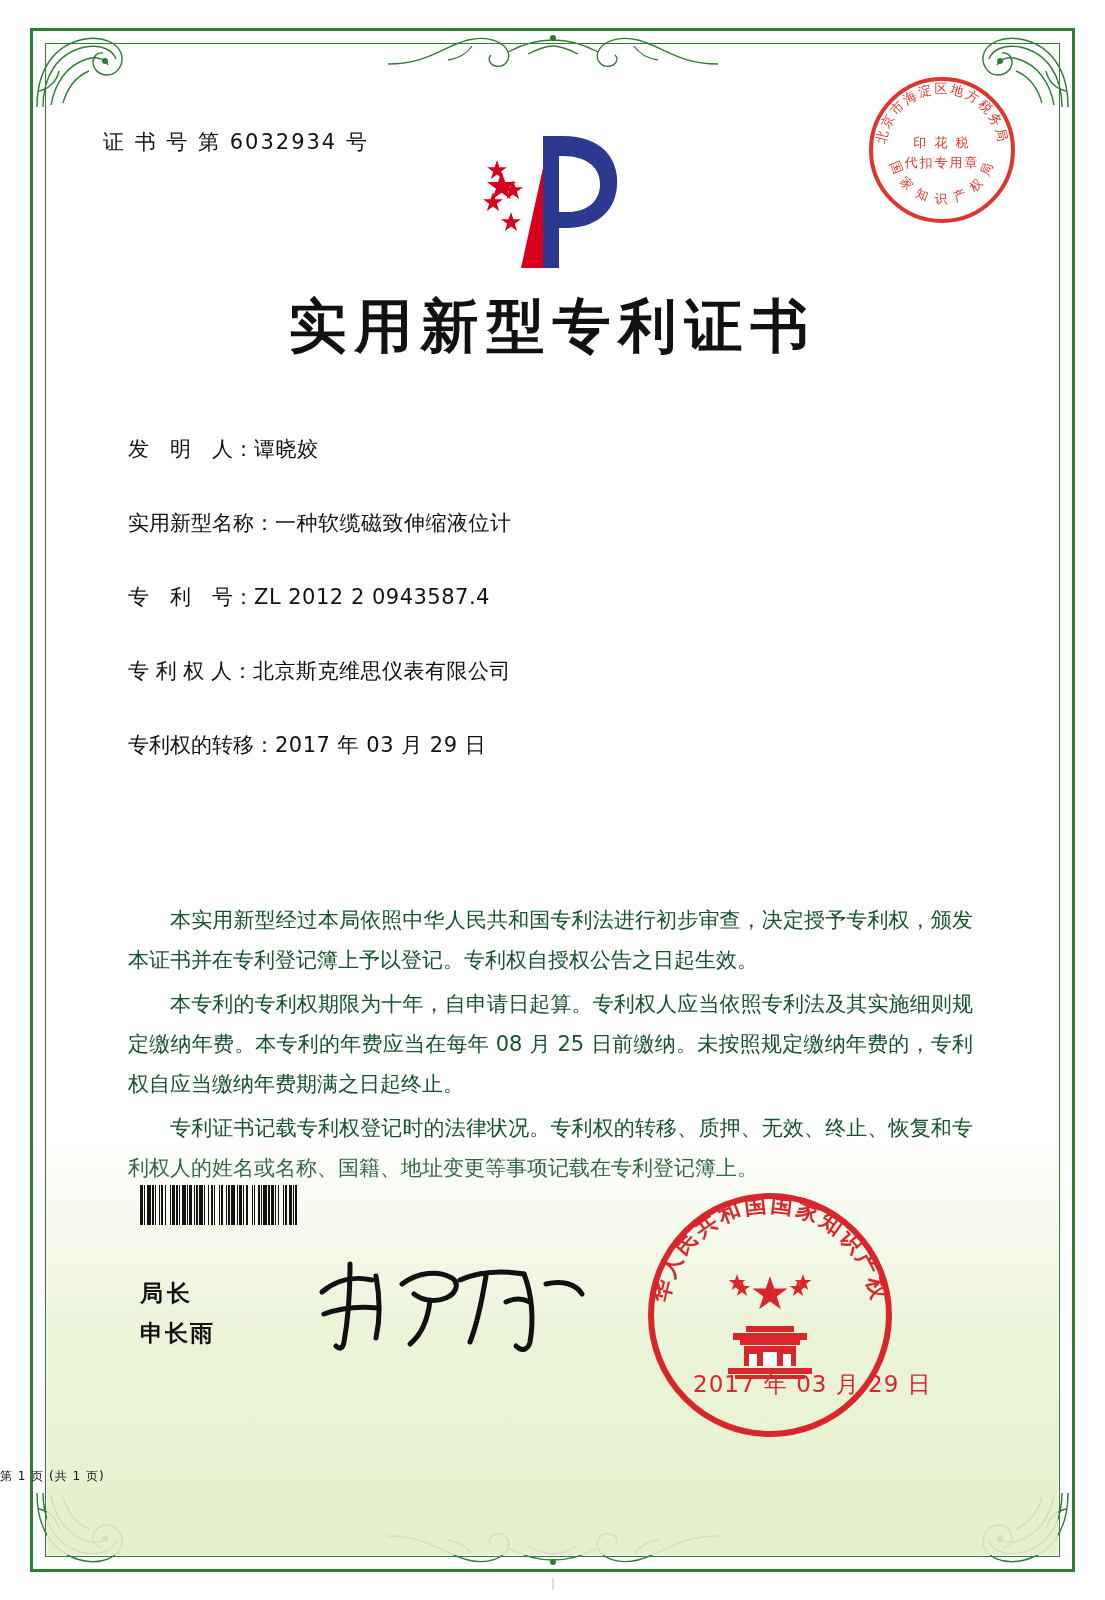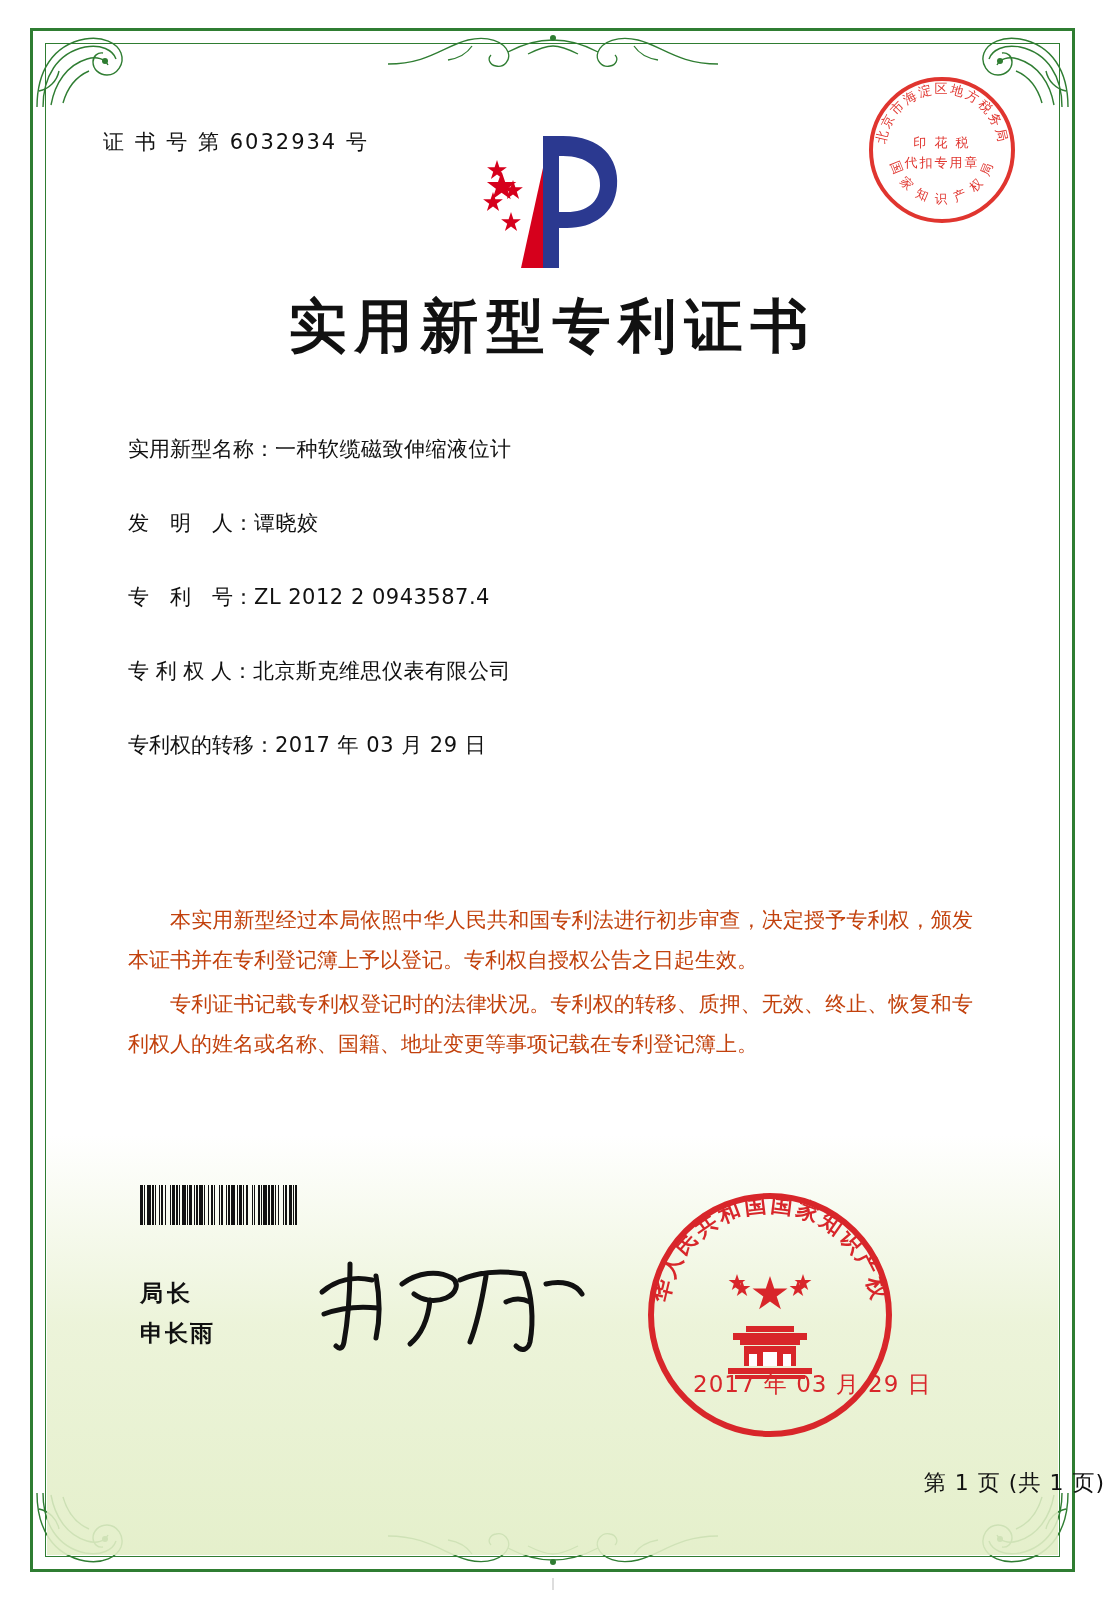--- a/index.html
+++ b/index.html
@@ -130,21 +130,21 @@
   }
 
   
   .paras {
     position: absolute;
     left: 128px;
     top: 900px;
     width: 845px;
     font-size: 21px;
     line-height: 40px;
-    color: #c2410c;
+    color: #14532d;
     text-align: justify;
   }
   .paras p {
     margin: 0 0 4px 0;
     text-indent: 42px;
   }
 
   
   .watermark {
     position: absolute;
@@ -218,22 +218,22 @@
     font-size: 23px;
     color: #d8262a;
     letter-spacing: 1px;
   }
 
   
   .footer {
     position: absolute;
     left: 0; right: 0;
     top: 1468px;
-    text-align: right;
-    font-size: 22px;
+    text-align: left;
+    font-size: 12px;
     color: #111;
     letter-spacing: 1px;
   }
   .tick {
     position: absolute;
     left: 50%;
     bottom: 10px;
     width: 1px;
     height: 12px;
     background: #bbb;
@@ -343,38 +343,39 @@
       <text x="75" y="72" font-size="13" fill="#e0352f" text-anchor="middle" letter-spacing="2" font-family="'DejaVu Sans',sans-serif">印 花 税</text>
       <text x="75" y="92" font-size="13" fill="#e0352f" text-anchor="middle" letter-spacing="2" font-family="'DejaVu Sans',sans-serif">代扣专用章</text>
     </svg>
   </div>
 
   <div class="title">实用新型专利证书</div>
 
 
   <div class="fields">
     <div class="field">
-      <span class="lbl">实用新型名称：</span><span class="val">一种软缆磁致伸缩液位计</span>
+      <span class="lbl">发　明　人：</span><span class="val">谭晓姣</span>
     </div>
     <div class="field">
-      <span class="lbl">发　明　人：</span><span class="val">谭晓姣</span>
+      <span class="lbl">实用新型名称：</span><span class="val">一种软缆磁致伸缩液位计</span>
     </div>
     <div class="field">
       <span class="lbl">专　利　号：</span><span class="val">ZL 2012 2 0943587.4</span>
     </div>
     <div class="field">
       <span class="lbl">专 利 权 人：</span><span class="val">北京斯克维思仪表有限公司</span>
     </div>
     <div class="field">
       <span class="lbl">专利权的转移：</span><span class="val">2017 年 03 月 29 日</span>
     </div>
   </div>
 
   <div class="paras">
     <p>本实用新型经过本局依照中华人民共和国专利法进行初步审查，决定授予专利权，颁发本证书并在专利登记簿上予以登记。专利权自授权公告之日起生效。</p>
+    <p>本专利的专利权期限为十年，自申请日起算。专利权人应当依照专利法及其实施细则规定缴纳年费。本专利的年费应当在每年 08 月 25 日前缴纳。未按照规定缴纳年费的，专利权自应当缴纳年费期满之日起终止。</p>
     <p>专利证书记载专利权登记时的法律状况。专利权的转移、质押、无效、终止、恢复和专利权人的姓名或名称、国籍、地址变更等事项记载在专利登记簿上。</p>
   </div>
 
   <div class="tint"></div>
 
   <div class="barcode" id="barcode">
       <i style="width:3px"></i>
       <span style="display:block;width:1px"></span>
       <i style="width:1px"></i>
       <span style="display:block;width:2px"></span>

